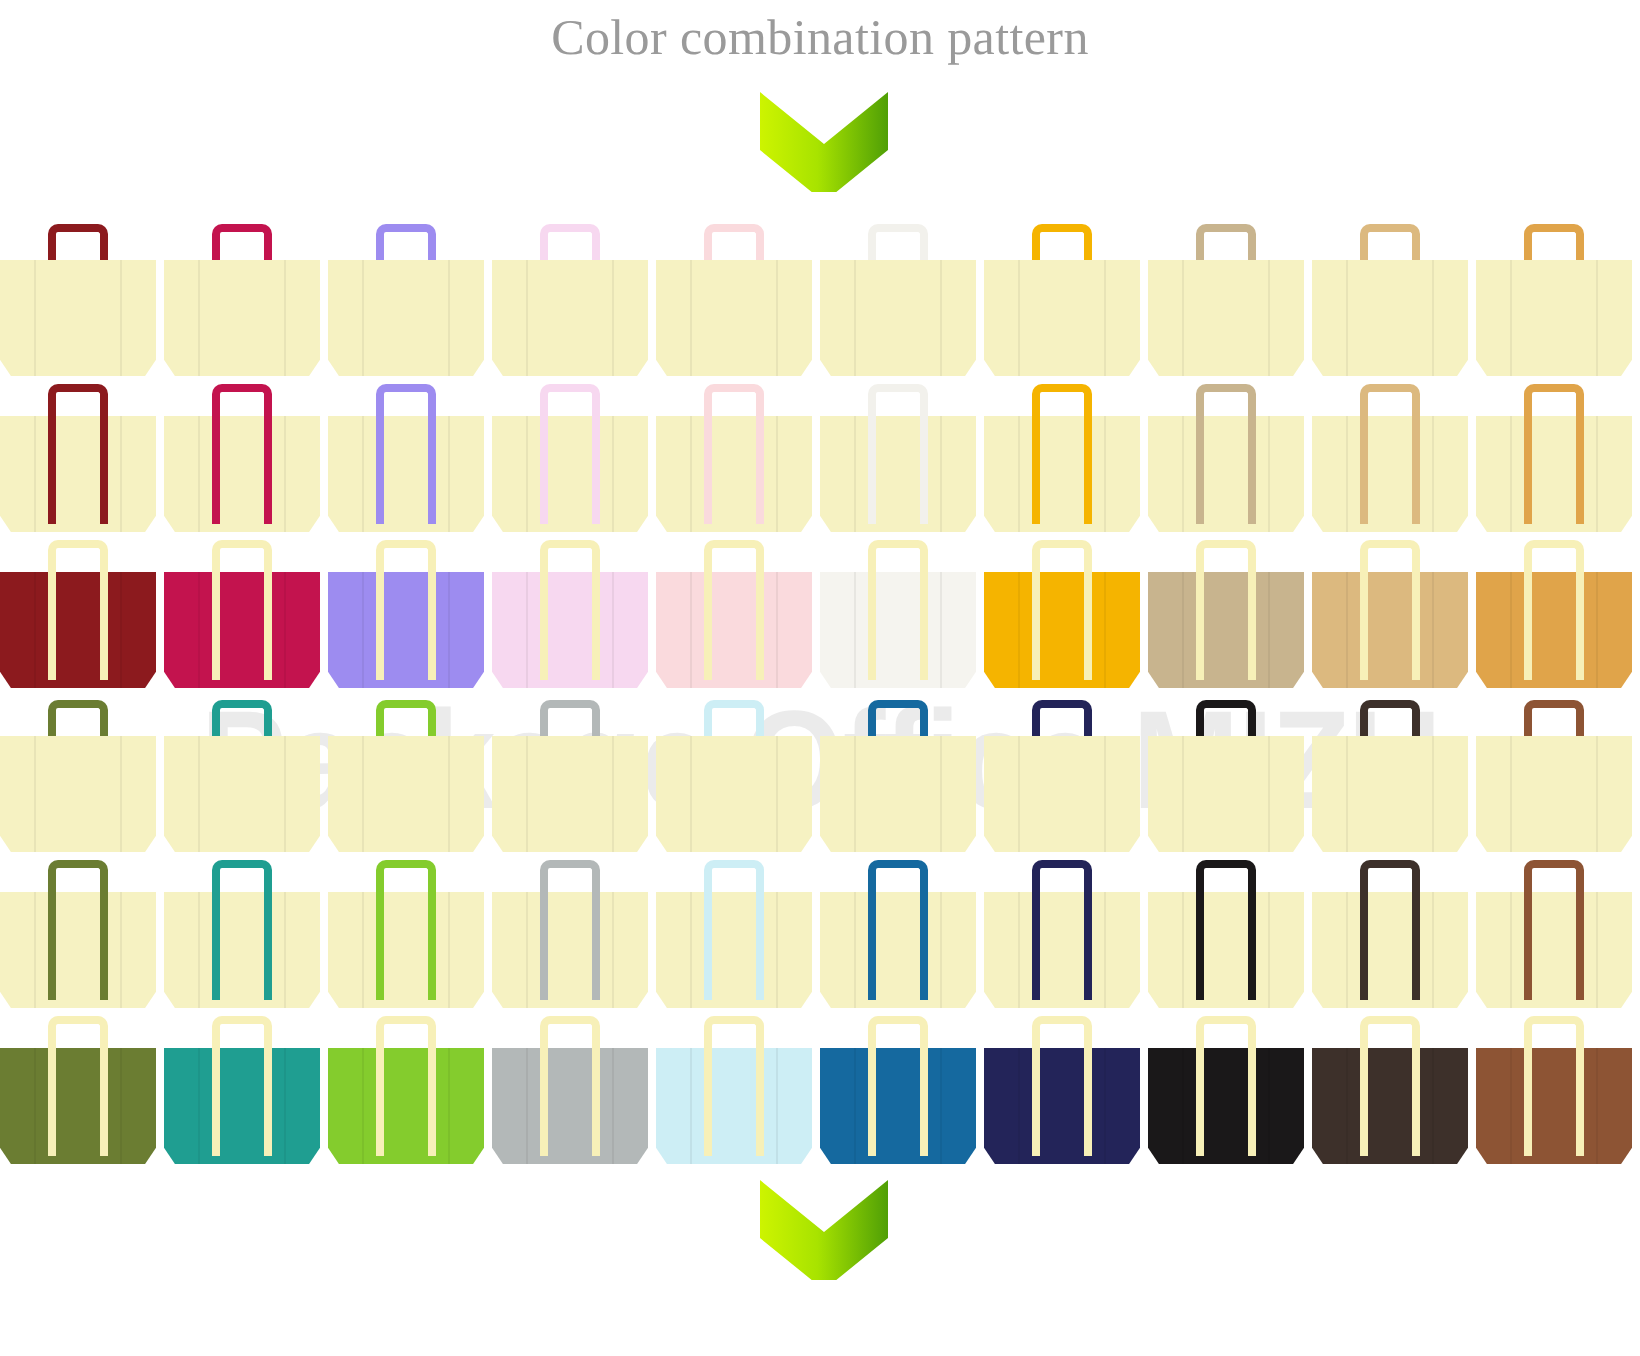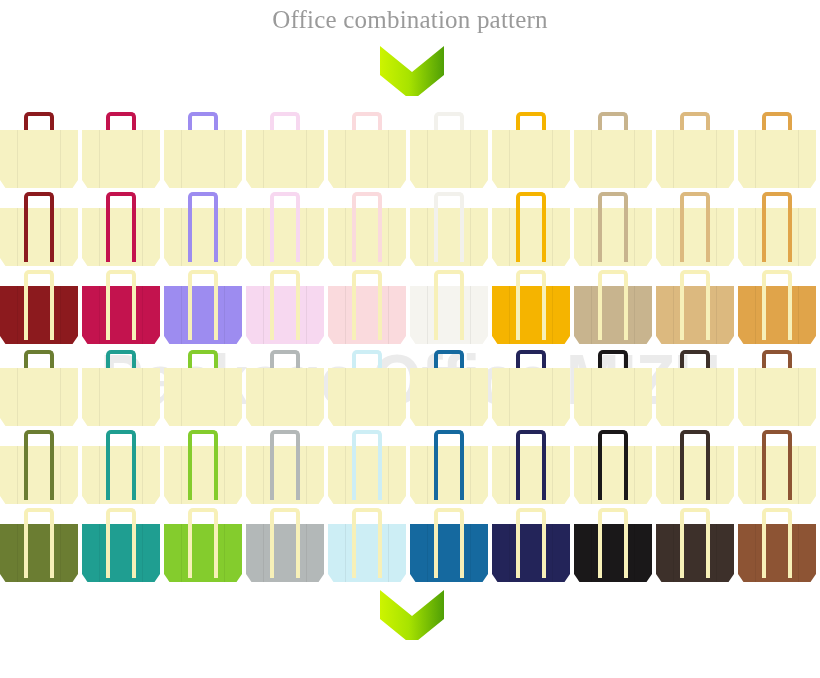--- a/index.html
+++ b/index.html
@@ -124,21 +124,21 @@
     bottom: 8px;
     height: 70px;
   }
 
   
   .bag-handle.over { z-index: 3; }
 </style>
 </head>
 <body>
 
-<div class="page-title">Office combination pattern</div>
+<div class="page-title">Color combination pattern</div>
 
 <div class="chevron-wrap chevron-top">
   <svg width="72" height="52" viewBox="0 0 72 52" aria-hidden="true">
     <defs>
       <linearGradient id="chevGradTop" x1="0" y1="0" x2="1" y2="0">
         <stop offset="0%" stop-color="#cdf400"></stop>
         <stop offset="45%" stop-color="#a8e300"></stop>
         <stop offset="100%" stop-color="#4f9f06"></stop>
       </linearGradient>
     </defs>

